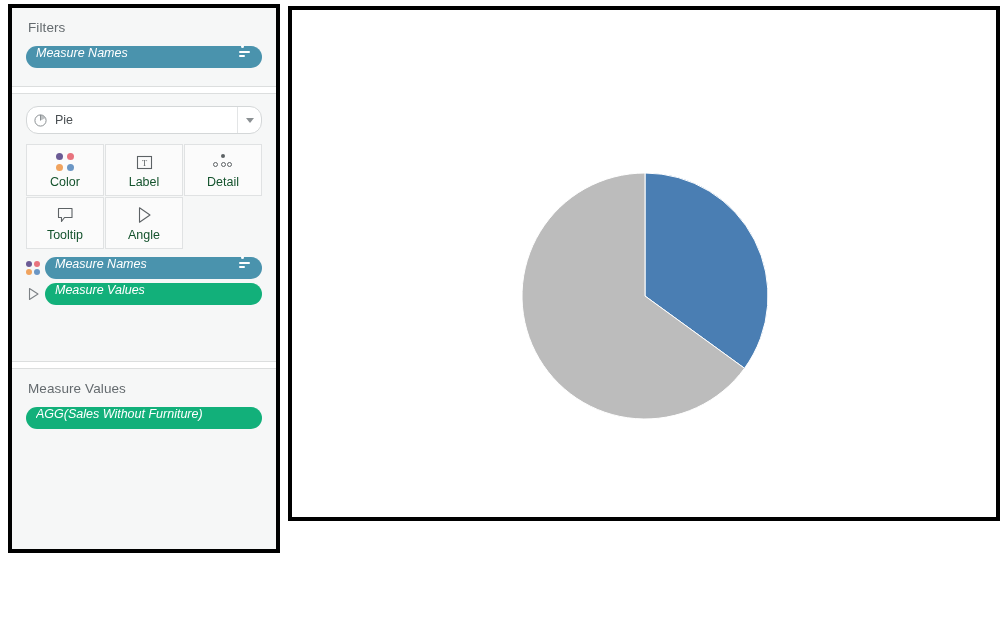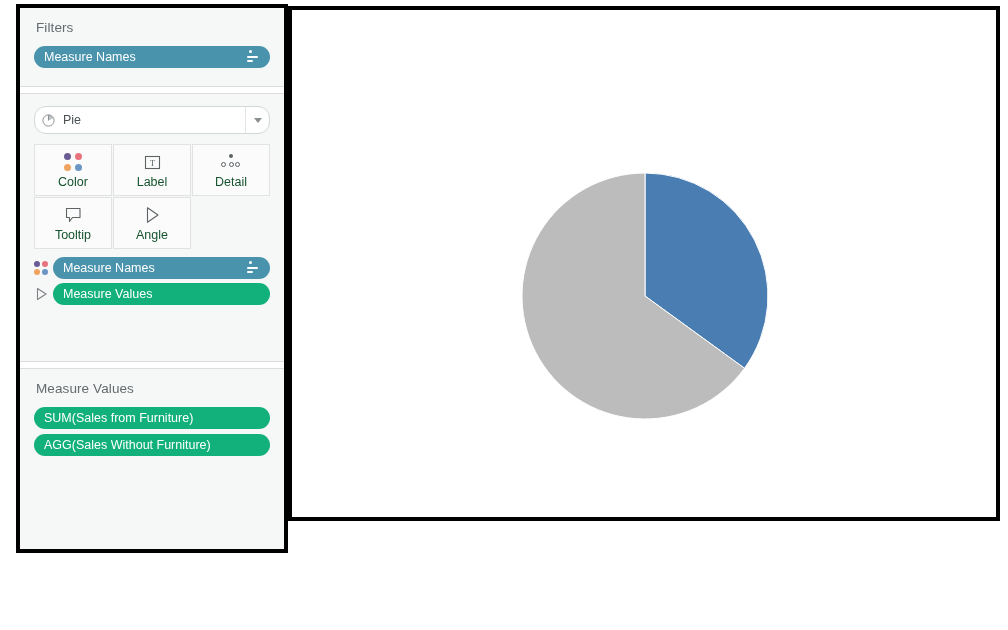--- a/index.html
+++ b/index.html
@@ -13,21 +13,21 @@
     height: 630px;
     position: relative;
     overflow: hidden;
     font-family: "Liberation Sans", sans-serif;
     -webkit-font-smoothing: antialiased;
   }
 
   
   .sidebar {
     position: absolute;
-    left: 16px;
+    left: 8px;
     top: 4px;
     width: 264px;
     height: 541px;
     background: #f6f7f7;
     border: 4px solid #000000;
     box-sizing: content-box;
     overflow: hidden;
   }
 
   .section {
@@ -54,28 +54,28 @@
     letter-spacing: 0.1px;
     margin: 0 0 10px 2px;
     line-height: 16px;
   }
 
   
   .pill {
     height: 22px;
     border-radius: 11px;
     display: flex;
-    align-items: center;
     color: #ffffff;
     font-size: 12.5px;
     padding: 0 10px;
     box-sizing: border-box;
     position: relative;
     user-select: none;
     white-space: nowrap;
+    font-style: italic;
   }
   .pill-teal  { background: #4a93ad; }
   .pill-green { background: #12b07a; }
 
   .pill-label { flex: 1 1 auto; overflow: hidden; text-overflow: ellipsis; }
 
   .pill-filter {
     width: 100%;
   }
 
@@ -400,23 +400,20 @@
 
   <div style="height:42px;background:#f6f7f7;"></div>
 
   <div class="section-divider"></div>
   <div class="divider-gap"></div>
   <div class="section-divider"></div>
 
   <div class="section section-mvalues">
     <div class="section-title">Measure Values</div>
 
-    <div class="pill pill-green mvalue-pill">
-      <span class="pill-label">SUM(Sales from Furniture)</span>
-    </div>
 
     <div class="pill pill-green mvalue-pill">
       <span class="pill-label">AGG(Sales Without Furniture)</span>
     </div>
   </div>
 </div>
 
 <div class="chart-panel">
   <svg class="chart-canvas" viewBox="0 0 704 507">
     <g id="pie-slices">

